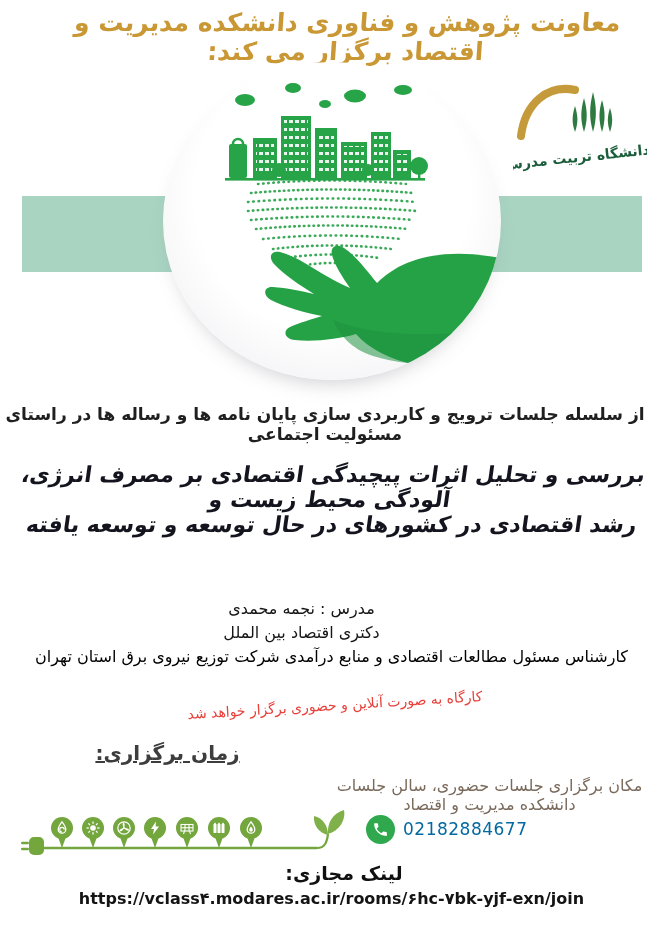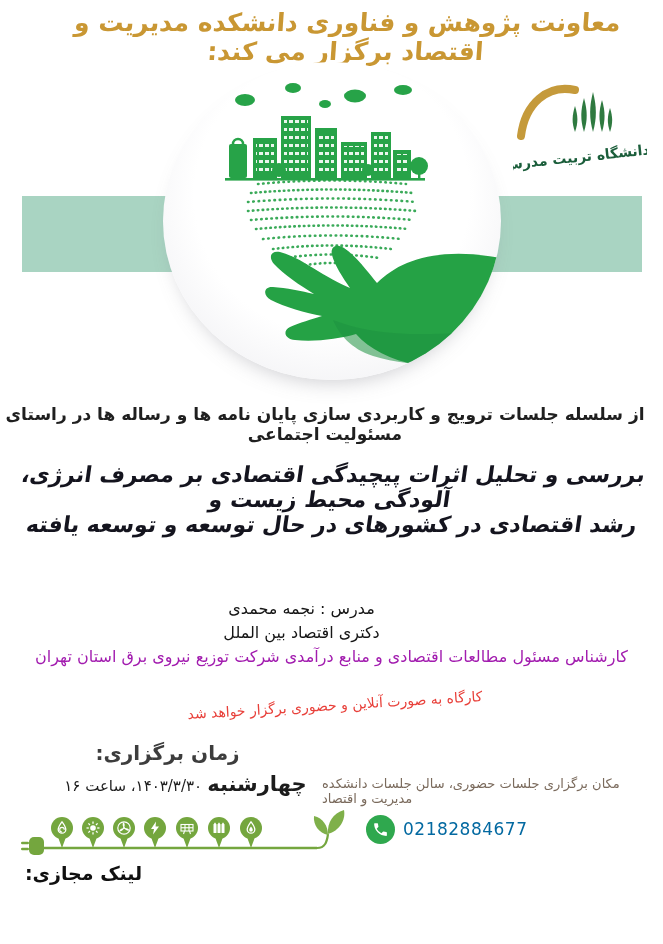--- a/index.html
+++ b/index.html
@@ -20,38 +20,38 @@
                box-shadow:0 12px 20px -10px rgba(110,110,120,0.35);overflow:hidden;}
 
   .series-line{top:404px;left:3px;right:16px;text-align:center;font-size:17px;font-weight:bold;color:#1f1f1f;}
 
   .title-line{left:0;right:0;text-align:center;font-size:22px;font-weight:bold;color:#14141e;
               transform:skewX(-8deg);}
   .title1{top:462px;} .title2{top:512px;}
 
   .instr{left:-30px;width:663px;text-align:center;font-size:16px;color:#161616;}
   .instr-name{top:599px;} .instr-degree{top:623px;}
-  .instr-role{top:647px;left:4px;width:655px;text-align:center;font-size:16px;color:#a21caf;}
+  .instr-role{top:647px;left:4px;width:655px;text-align:center;font-size:16px;color:#000000;}
 
   .notice{top:697px;left:165px;width:340px;text-align:center;font-size:14px;color:#e8403a;
           transform:rotate(-3.5deg);}
 
-  .time-label{top:741px;left:95px;width:145px;text-align:center;font-size:20px;font-weight:bold;color:#3d3d3d;}
+  .time-label{top:741px;left:95px;width:145px;text-align:center;font-size:20px;font-weight:bold;color:#3d3d3d;text-decoration:underline;}
   .date-line{top:772px;left:48px;width:275px;text-align:center;color:#1c1c1c;}
   .date-line .day{font-size:21px;font-weight:bold;}
   .date-line .dt{font-size:15px;}
-  .location-note{top:776px;right:6px;width:335px;text-align:left;font-size:13px;color:#7a6a5c;}
+  .location-note{top:776px;right:6px;width:335px;text-align:center;font-size:16px;color:#7a6a5c;}
 
   .energy-strip{top:804px;left:20px;width:335px;height:68px;}
 
   .phone-badge{top:815px;left:366px;width:29px;height:29px;border-radius:50%;background:#2fa84e;
                display:flex;align-items:center;justify-content:center;}
   .phone-number{top:819px;left:403px;font-size:17px;color:#0369a1;letter-spacing:0.5px;}
 
-  .link-label{top:862px;left:0;right:0;text-align:left;font-size:19px;font-weight:bold;color:#101010;margin-left:25px;}
+  .link-label{top:862px;left:0;right:0;text-align:center;font-size:19px;font-weight:bold;color:#101010;margin-left:25px;}
   .link-url{top:889px;left:0;right:0;text-align:center;font-size:16px;font-weight:bold;color:#141414;direction:ltr;}
 </style>
 </head>
 <body>
 
 <div class="poster">
 
   <div class="abs rtl header-line">معاونت پژوهش و فناوری دانشکده مدیریت و اقتصاد برگزار می کند:</div>
 
   <div class="abs logo">
@@ -148,24 +148,20 @@
   <div class="abs rtl title-line title2">رشد اقتصادی در کشورهای در حال توسعه و توسعه یافته</div>
 
   <div class="abs rtl instr instr-name">مدرس : نجمه محمدی</div>
   <div class="abs rtl instr instr-degree">دکتری اقتصاد بین الملل</div>
   <div class="abs rtl instr-role">کارشناس مسئول مطالعات اقتصادی و منابع درآمدی شرکت توزیع نیروی برق استان تهران</div>
 
   <div class="abs rtl notice">کارگاه به صورت آنلاین و حضوری برگزار خواهد شد</div>
 
   <div class="abs rtl time-label">زمان برگزاری:</div>
 
-  <div class="abs rtl date-line">
-    <span class="day">چهارشنبه</span>
-    <span class="dt">۱۴۰۳/۳/۳۰، ساعت ۱۶</span>
-  </div>
 
   <div class="abs rtl location-note">مکان برگزاری جلسات حضوری، سالن جلسات دانشکده مدیریت و اقتصاد</div>
 
   <div class="abs energy-strip">
     <svg width="335" height="68" viewBox="0 0 335 68">
       <g fill="#74a63e">
         <rect x="1" y="37.7" width="8" height="2.6" rx="1.2"></rect>
         <rect x="1" y="43.7" width="8" height="2.6" rx="1.2"></rect>
         <rect x="9" y="33" width="15" height="18" rx="5"></rect>
       </g>
@@ -258,14 +254,15 @@
   <div class="abs phone-badge">
     <svg width="17" height="17" viewBox="0 0 24 24">
       <path fill="#ffffff" d="M6.62,10.79a15.05,15.05 0 0,0 6.59,6.59l2.2,-2.2a1,1 0 0,1 1.01,-0.24
         11.36,11.36 0 0,0 3.58,0.57 1,1 0 0,1 1,1v3.49a1,1 0 0,1 -1,1A17,17 0 0,1 3,4a1,1 0 0,1 1,-1h3.5
         a1,1 0 0,1 1,1 11.36,11.36 0 0,0 0.57,3.57 1,1 0 0,1 -0.25,1.02z"></path>
     </svg>
   </div>
   <div class="abs phone-number">02182884677</div>
 
   <div class="abs rtl link-label">لینک مجازی:</div>
+  <div class="abs link-url">https://vclass۴.modares.ac.ir/rooms/۶hc-۷bk-yjf-exn/join</div>
 
 </div>
 
 </body></html>

